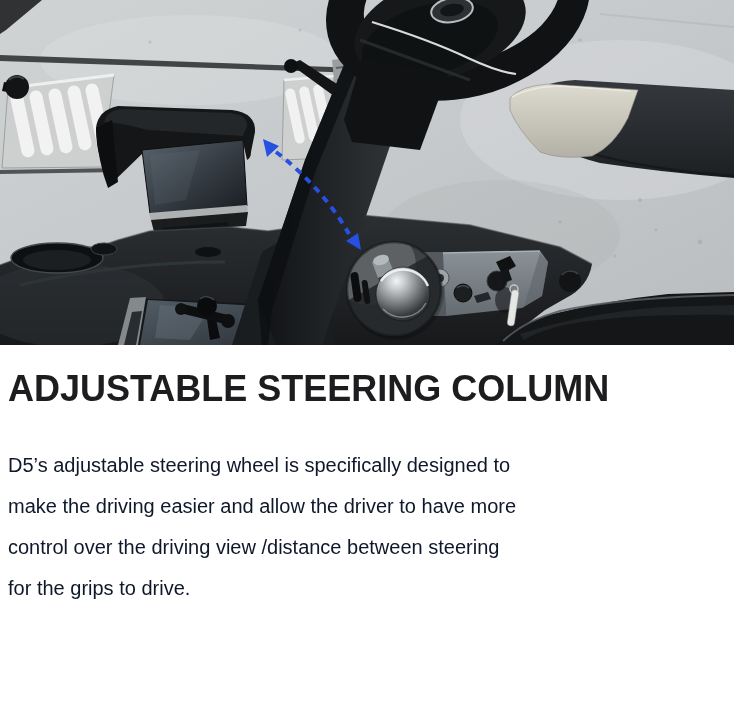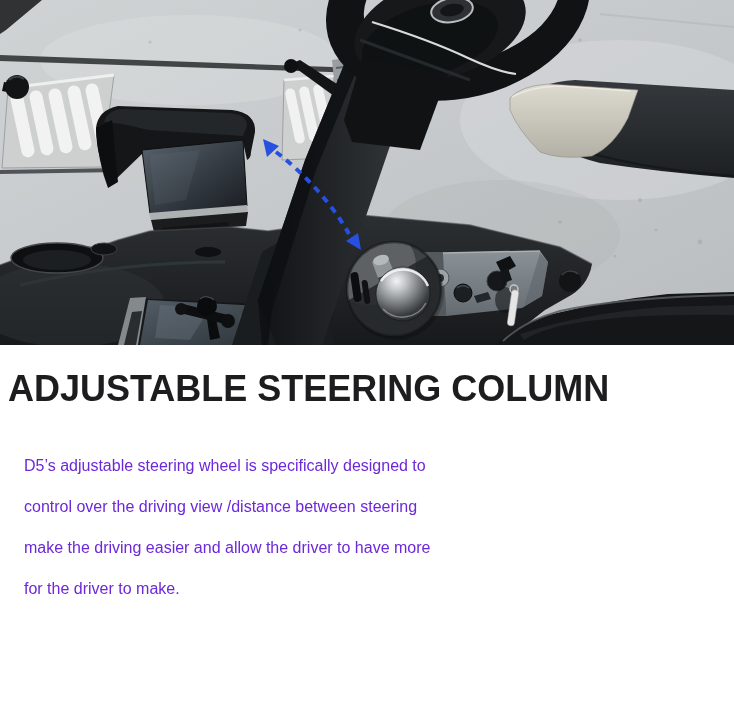--- a/index.html
+++ b/index.html
@@ -7,22 +7,22 @@
     width:734px;height:703px;overflow:hidden;background:#ffffff;
     font-family:"Liberation Sans", sans-serif;
   }
   .hero{width:734px;height:345px;display:block;}
   .headline{
     font-size:36px;font-weight:700;color:#1d1d1f;
     margin:22px 0 0 0;padding:0 8px;line-height:44px;
     letter-spacing:0px;white-space:nowrap;
   }
   .para{
-    margin:34px 0 0 0;padding:0 24px;
-    font-size:16px;line-height:41px;color:#6d28d9;font-weight:400;
+    margin:34px 0 0 0;padding:0 8px;
+    font-size:20px;line-height:41px;color:#0f172a;font-weight:400;
   }
   .para .line{white-space:nowrap;}
 </style>
 </head>
 <body>
 
 <svg class="hero" viewBox="0 0 734 345" xmlns="http://www.w3.org/2000/svg" preserveAspectRatio="none">
   <defs>
     <linearGradient id="wallGrad" x1="0" y1="0" x2="1" y2="1">
       <stop offset="0" stop-color="#d0d3d4"></stop>
@@ -254,16 +254,16 @@
     <path d="M276,152 C300,170 330,200 349,234" stroke="#2750e0" stroke-width="4" stroke-dasharray="7 6" fill="none"></path>
     <polygon points="263,139 279,146 267,157" fill="#2750e0"></polygon>
     <polygon points="361,250 358,233 346,241" fill="#2750e0"></polygon>
   </g>
 </svg>
 
 <h1 class="headline">ADJUSTABLE STEERING COLUMN</h1>
 
 <div class="para">
   <div class="line">D5’s adjustable steering wheel is specifically designed to</div>
+  <div class="line">make the driving easier and allow the driver to have more</div>
   <div class="line">control over the driving view /distance between steering</div>
-  <div class="line">make the driving easier and allow the driver to have more</div>
-  <div class="line">for the driver to make.</div>
+  <div class="line">for the grips to drive.</div>
 </div>
 
 </body></html>

